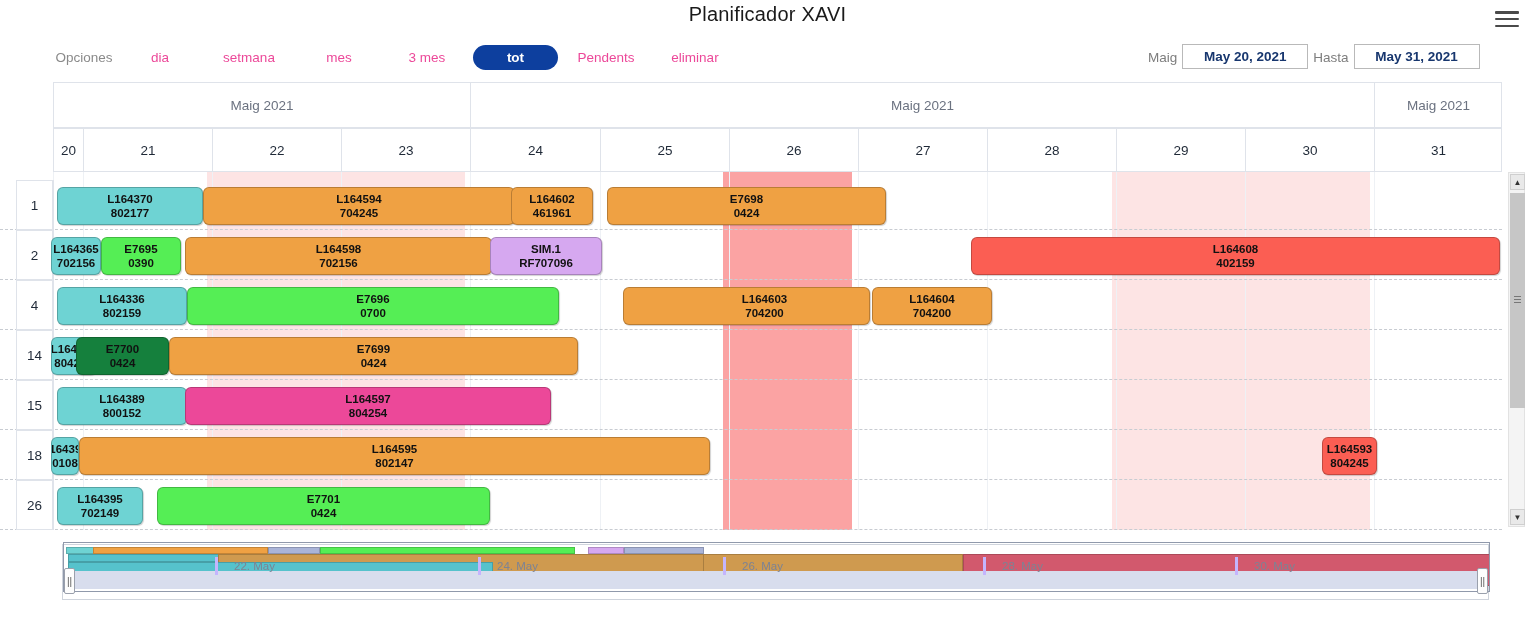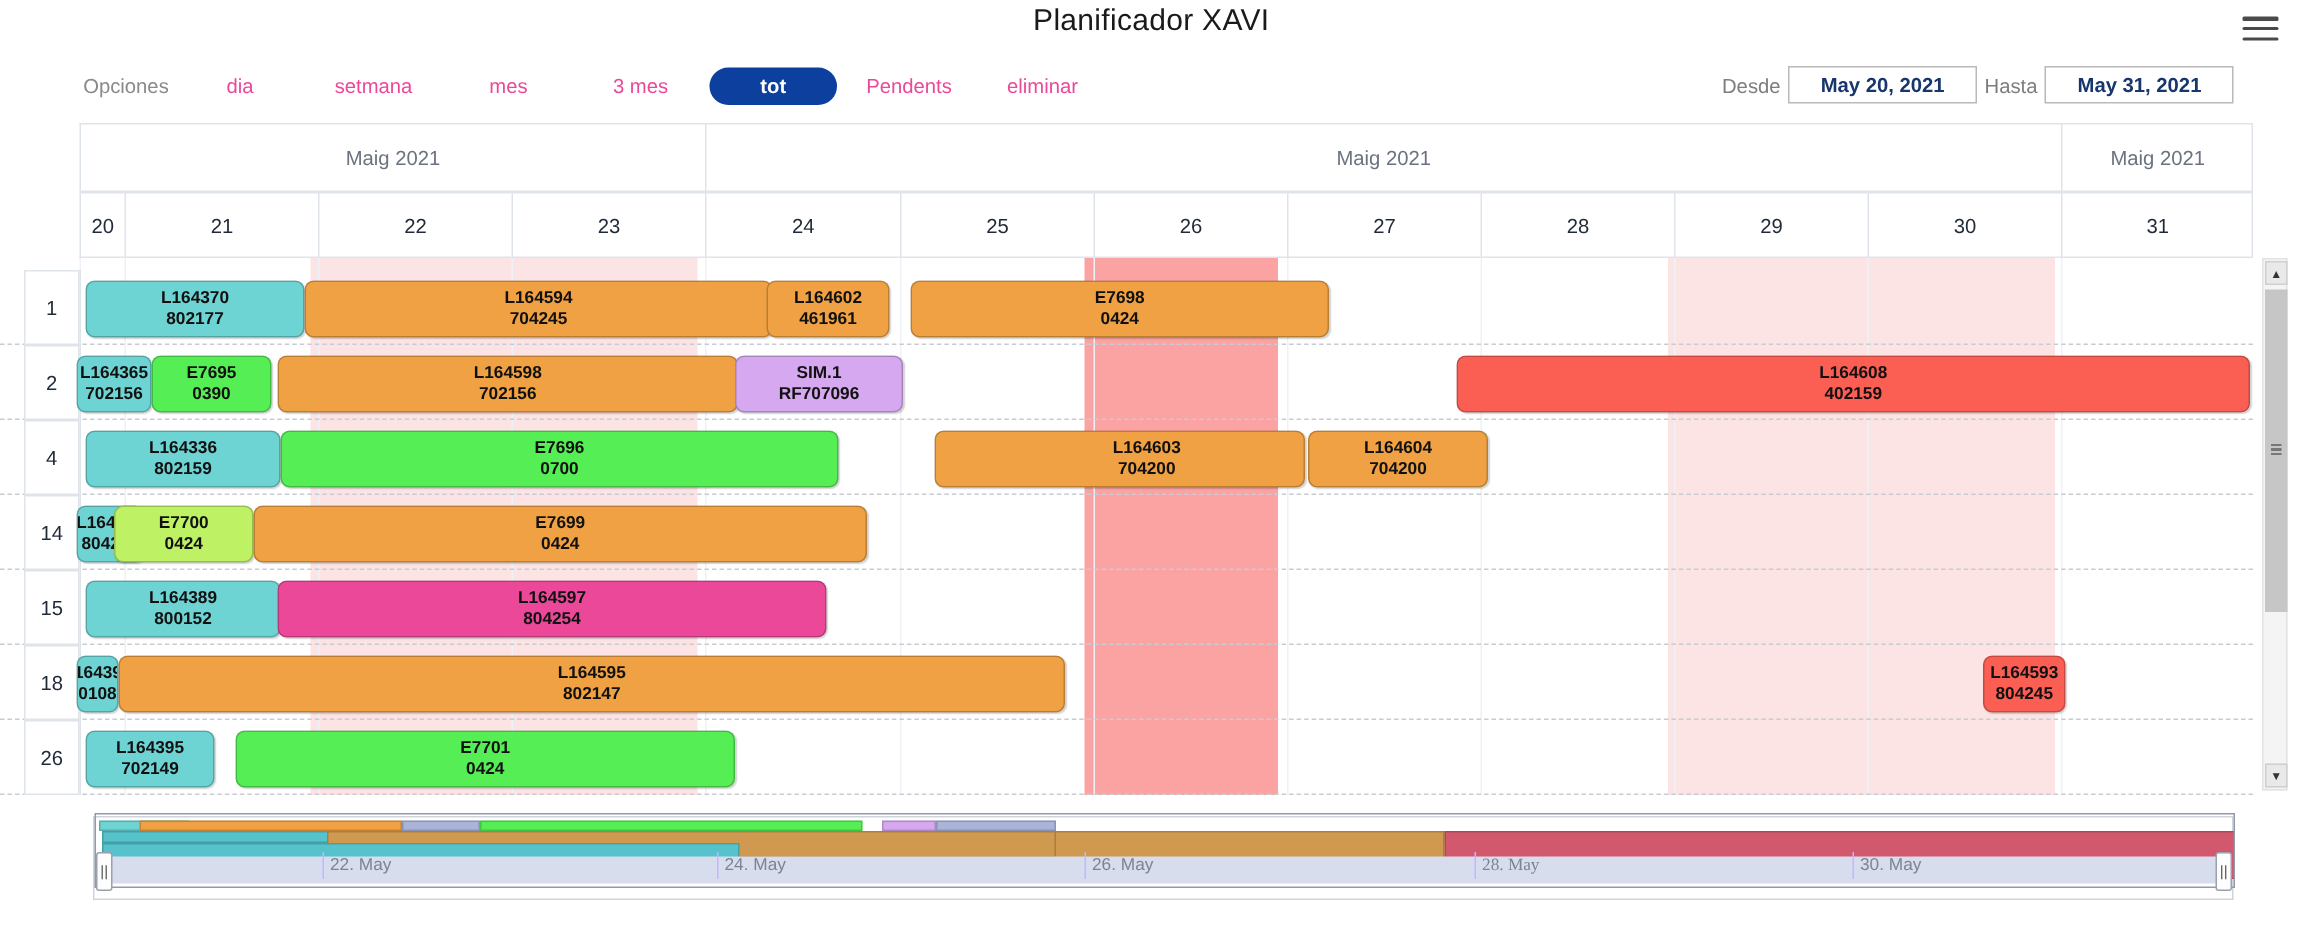--- a/index.html
+++ b/index.html
@@ -144,23 +144,23 @@
     position: absolute; left: 62px; top: 544px;
     width: 1427px; height: 56px;
     border: 1px solid #cfd4dc; background: #ffffff;
   }
   .ov-strip { position: absolute; left:0; top:0; height: 40px; }
   .ov-axis {
     position: absolute; left: 0; bottom: 10px; width: 100%; height: 18px;
     background: #d8dded;
   }
   .ov-tick {
-    position: absolute; bottom: 13px; height: 18px; line-height: 18px;
-    font-size: 11.5px; color: #7c8394; padding-left: 4px;
-    border-left: 1px solid #c4b5fd;
+    position: absolute; bottom: 24px; height: 18px; line-height: 18px;
+    font-size: 11.5px; color: #7c8394; padding-left: 16px;
+    border-left: 3px solid #c4b5fd;
   }
   .ov-win {
     position: absolute; top: -3px; height: 50px;
     border: 1px solid #9099ab; background: rgba(255,255,255,0);
   }
   .ov-handle {
     position: absolute; top: 23px; width: 11px; height: 26px;
     background: #fdfdfd; border: 1px solid #9aa0ac; border-radius: 2px;
     display:flex; align-items:center; justify-content:center;
     font-size: 10px; color:#555; cursor: ew-resize;
@@ -181,21 +181,21 @@
       <div class="tb-item tb-opciones" style="left: 53px; width: 62px;">Opciones</div>
       <div class="tb-item" style="left: 140px; width: 40px;">dia</div>
       <div class="tb-item" style="left: 212px; width: 74px;">setmana</div>
       <div class="tb-item" style="left: 317px; width: 44px;">mes</div>
       <div class="tb-item" style="left: 398px; width: 58px;">3 mes</div>
       <div class="tb-item tb-pill" style="left: 473px; width: 85px;">tot</div>
       <div class="tb-item" style="left: 568px; width: 76px;">Pendents</div>
       <div class="tb-item" style="left: 660px; width: 70px;">eliminar</div>
     </div>
   <div class="dates" id="tb-dates" style="left:1148px;">
-    <span class="date-label">Desde</span><span class="date-box">May 20, 2021</span><span class="date-label">Hasta</span><span class="date-box">May 31, 2021</span>
+    <span class="date-label">Maig</span><span class="date-box">May 20, 2021</span><span class="date-label">Hasta</span><span class="date-box">May 31, 2021</span>
   </div>
 </div>
 
 <div class="cal">
   <div class="hdr-months" id="hdr-months">
       <div class="mcell" style="left: 53px; width: 417px;">Maig 2021</div>
       <div class="mcell" style="left: 470px; width: 904px;">Maig 2021</div>
       <div class="mcell" style="left: 1374px; width: 128px;">Maig 2021</div>
     </div>
   <div class="hdr-days" id="hdr-days">
@@ -293,21 +293,21 @@
           <span>704200</span>
         </div>
       </div>
       <div class="row" style="top: 158px;">
         <div class="row-head">14</div>
         <div class="row-headsep"></div>
         <div class="bar" style="left: 51px; width: 45px; background: rgb(110, 211, 211);">
           <span>L164381</span>
           <span>804217</span>
         </div>
-        <div class="bar" style="left: 76px; width: 93px; background: #bef264;">
+        <div class="bar" style="left: 76px; width: 93px; background: #15803d;">
           <span>E7700</span>
           <span>0424</span>
         </div>
         <div class="bar" style="left: 169px; width: 409px; background: rgb(239, 161, 67);">
           <span>E7699</span>
           <span>0424</span>
         </div>
       </div>
       <div class="row" style="top: 208px;">
         <div class="row-head">15</div>
@@ -373,19 +373,19 @@
       <div class="ov-strip" style="left: 155px; width: 745px; top: 9px; height: 18px; background: rgb(207, 154, 79); border: 1px solid rgba(0, 0, 0, 0.18);"></div>
       <div class="ov-strip" style="left: 5px; width: 425px; top: 17px; height: 24px; background: rgb(86, 194, 204); border: 1px solid rgba(0, 0, 0, 0.18);"></div>
       <div class="ov-strip" style="left: 900px; width: 527px; top: 9px; height: 32px; background: rgb(210, 89, 109); border: 1px solid rgba(0, 0, 0, 0.18);"></div>
       <div class="ov-strip" style="left: 640px; width: 260px; top: 9px; height: 32px; background: rgb(207, 154, 79); border: 1px solid rgba(0, 0, 0, 0.18);"></div>
     </div>
   <div class="ov-axis"></div>
   <div id="ov-ticks">
       <div class="ov-tick" style="left: 152px;">22. May</div>
       <div class="ov-tick" style="left: 415px;">24. May</div>
       <div class="ov-tick" style="left: 660px;">26. May</div>
-      <div class="ov-tick" style="left: 920px; font-family: Liberation Serif, serif;">28. May</div>
+      <div class="ov-tick" style="left: 920px;">28. May</div>
       <div class="ov-tick" style="left: 1172px;">30. May</div>
     </div>
   <div class="ov-win" id="ov-win" style="left: 0px; width: 1427px;"></div>
   <div class="ov-handle" id="ov-hl" style="left: 1px;">||</div>
   <div class="ov-handle" id="ov-hr" style="left: 1414px;">||</div>
 </div>
 
 </body></html>

